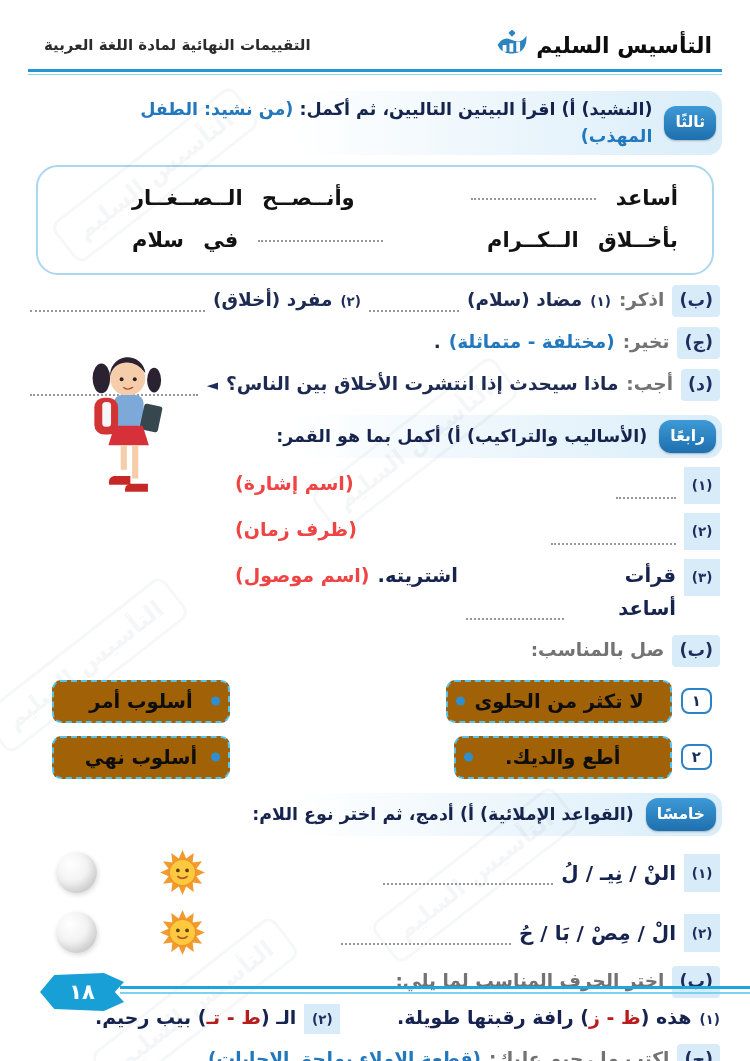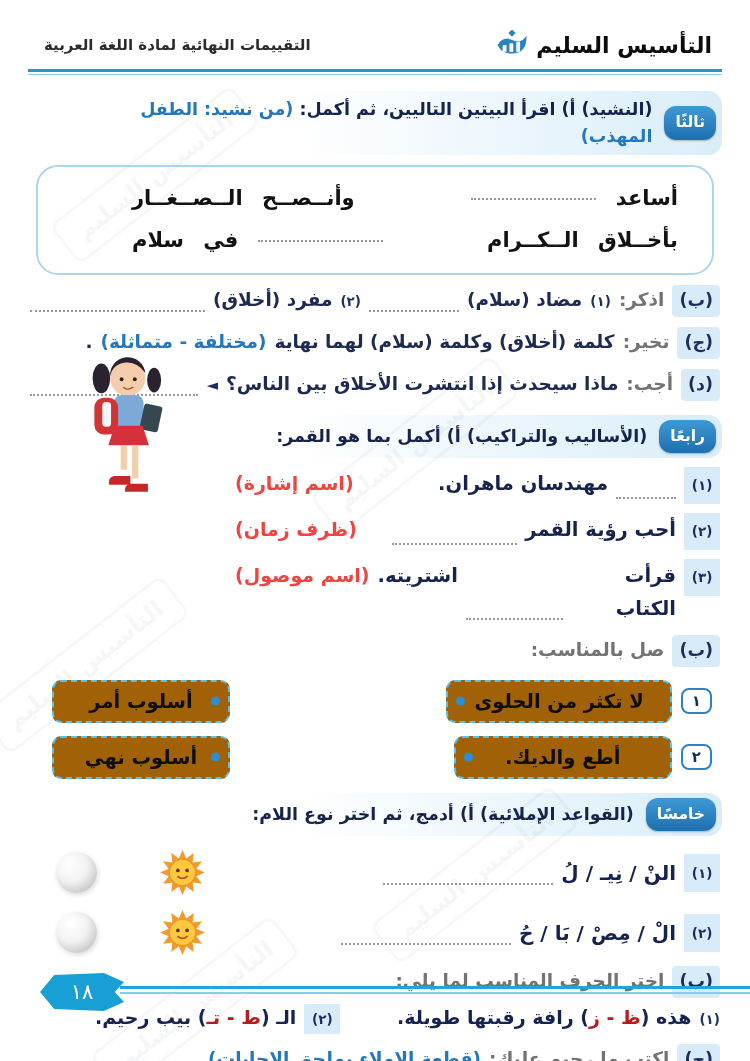--- a/index.html
+++ b/index.html
@@ -81,21 +81,21 @@
         box-shadow:inset -4px -5px 9px rgba(0,0,0,.07), 1px 2px 5px rgba(0,0,0,.14); }
 
   .choose-row { display:flex; align-items:baseline; margin:6px 30px 0 95px; gap:10px;
         font-size:19px; font-weight:700; color:#16234e; justify-content:space-between; }
   .choose-item { display:flex; align-items:baseline; gap:8px; }
   .opt { color:#b91c1c; }
 
   
   .footer { position:absolute; left:0; bottom:48px; width:100%; height:40px; }
   .page-badge { position:absolute; left:40px; top:0; width:84px; height:38px; background:#179fd6;
-        color:#fff; display:flex; align-items:center; justify-content:center; font-size:21px; font-weight:400;
+        color:#fff; display:flex; align-items:center; justify-content:center; font-size:21px; font-weight:700;
         clip-path:polygon(0 50%, 17% 5%, 76% 0, 100% 24%, 89% 50%, 100% 76%, 76% 100%, 17% 95%); }
   .footer-line { position:absolute; left:120px; right:0; top:13px; height:10px;
         background:linear-gradient(#1ea6dc 0 3.5px, rgba(0,0,0,0) 3.5px 6px, #7fd2ef 6px 8px, rgba(0,0,0,0) 8px); }
 </style>
 </head>
 <body>
 
 <div class="page">
 
   <div class="wm" style="top:150px; left:40px;">التأسيس السليم</div>
@@ -151,21 +151,20 @@
     <span>مضاد (سلام)</span>
     <span class="dots d90"></span>
     <span class="snum">(٢)</span>
     <span>مفرد (أخلاق)</span>
     <span class="dots grow"></span>
   </div>
 
   <div class="qrow">
     <span class="sub-label">(ج)</span>
     <span class="verb">تخير:</span>
-    <span>كلمة (أخلاق) وكلمة (سلام) لهما نهاية</span>
     <span class="accent">(مختلفة - متماثلة)</span>
     <span>.</span>
   </div>
 
   <div class="qrow">
     <span class="sub-label">(د)</span>
     <span class="verb">أجب:</span>
     <span>ماذا سيحدث إذا انتشرت الأخلاق بين الناس؟</span>
     <span class="arrow">◄</span>
     <span class="dots grow"></span>
@@ -196,36 +195,34 @@
       <path d="M42 141 h19 v10 h-24 q-2 -8 5 -10z" fill="#c62828"></path>
       <path d="M60 150 h21 v9 h-26 q-1 -7 5 -9z" fill="#c62828"></path>
     </svg>
   </div>
 
   <div class="s4-items">
     <div class="qrow">
       <div class="s4-grp">
         <span class="inum">(١)</span>
         <span class="dots d60"></span>
-        <span class="itext">مهندسان ماهران.</span>
       </div>
       <span class="hint">(اسم إشارة)</span>
     </div>
     <div class="qrow">
       <div class="s4-grp">
         <span class="inum">(٢)</span>
-        <span class="itext">أحب رؤية القمر</span>
         <span class="dots d125"></span>
       </div>
       <span class="hint">(ظرف زمان)</span>
     </div>
     <div class="qrow">
       <div class="s4-grp">
         <span class="inum">(٣)</span>
-        <span class="itext">قرأت الكتاب</span>
+        <span class="itext">قرأت أساعد</span>
         <span class="dots d110"></span>
         <span class="itext">اشتريته.</span>
       </div>
       <span class="hint">(اسم موصول)</span>
     </div>
   </div>
 
   <div class="qrow">
     <span class="sub-label">(ب)</span>
     <span class="verb">صل بالمناسب:</span>

